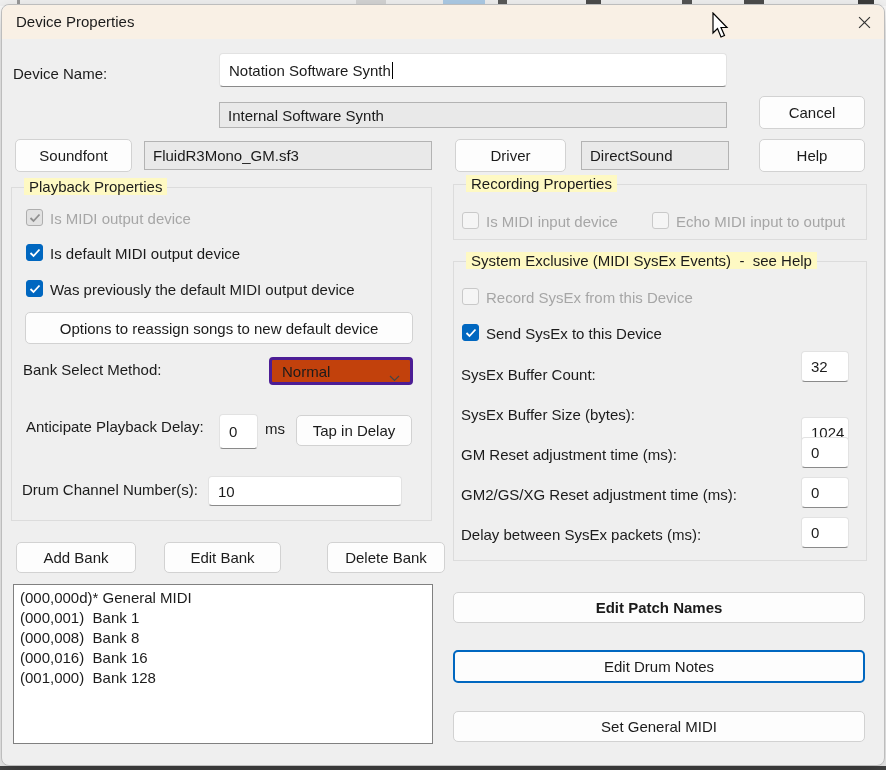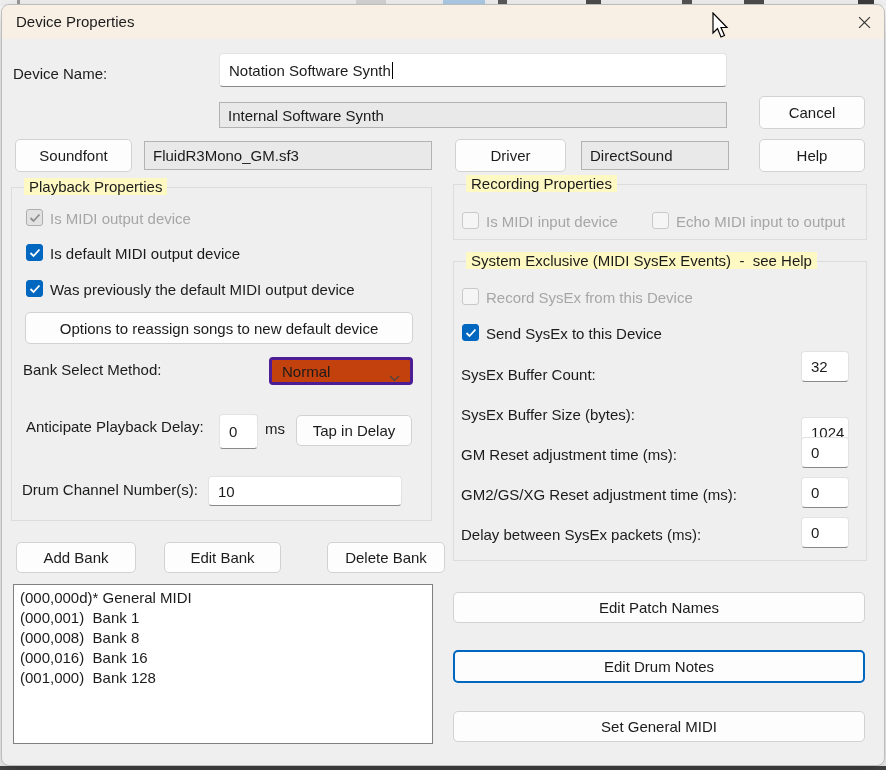--- a/index.html
+++ b/index.html
@@ -215,21 +215,21 @@
     <span class="lbl" style="left:459px;top:481px;">GM2/GS/XG Reset adjustment time (ms):</span>
     <div class="input" style="left:799px;top:472px;width:48px;height:31px;">
       <span>0</span>
     </div>
 
     <span class="lbl" style="left:459px;top:521px;">Delay between SysEx packets (ms):</span>
     <div class="input" style="left:799px;top:512px;width:48px;height:31px;">
       <span>0</span>
     </div>
 
-    <div class="btn" style="left:451px;top:587px;width:412px;height:31px;">Edit Patch Names</div>
+    <div class="btn" style="left:451px;top:587px;width:412px;height:31px;font-weight:bold;">Edit Patch Names</div>
     <div class="btn accent" style="left:451px;top:645px;width:412px;height:33px;">Edit Drum Notes</div>
     <div class="btn" style="left:451px;top:706px;width:412px;height:31px;">Set General MIDI</div>
 
   </div>
 
   <svg class="cursor" viewBox="0 0 19 29">
     <path d="M1,1 L1,21 L5.5,16.5 L9,25 L12.5,23.5 L9,15.5 L15,15.5 Z" fill="#ffffff" stroke="#000000" stroke-width="1.2"></path>
   </svg>
 
 </div>

